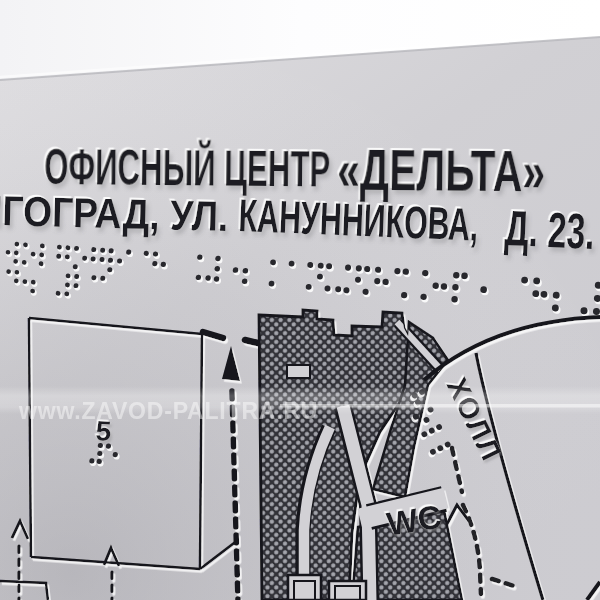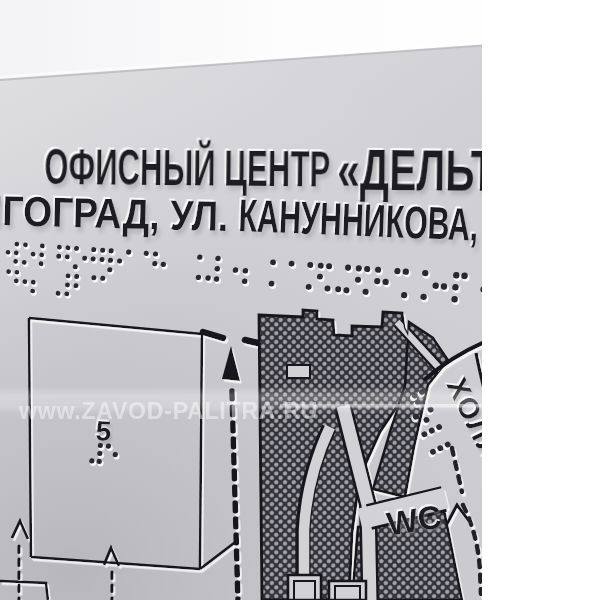--- a/index.html
+++ b/index.html
@@ -1,15 +1,15 @@
 <!DOCTYPE html>
 <html><head><meta charset="utf-8">
 <style>
  html,body{margin:0;padding:0;background:#fff;}
- #page{width:482px;height:600px;overflow:hidden;position:relative;font-family:"Liberation Sans",sans-serif;}
+ #page{width:600px;height:600px;overflow:hidden;position:relative;font-family:"Liberation Sans",sans-serif;}
  text{font-family:"Liberation Sans",sans-serif;}
 </style></head>
 <body>
 <div id="page">
 <svg width="600" height="600" viewBox="0 0 600 600">
 <defs>
   <linearGradient id="bgGrad" x1="0" y1="0" x2="1" y2="0">
     <stop offset="0" stop-color="#f3f3f5"></stop>
           <stop offset="0.5" stop-color="#fdfdfe"></stop>
           <stop offset="1" stop-color="#ffffff"></stop>

